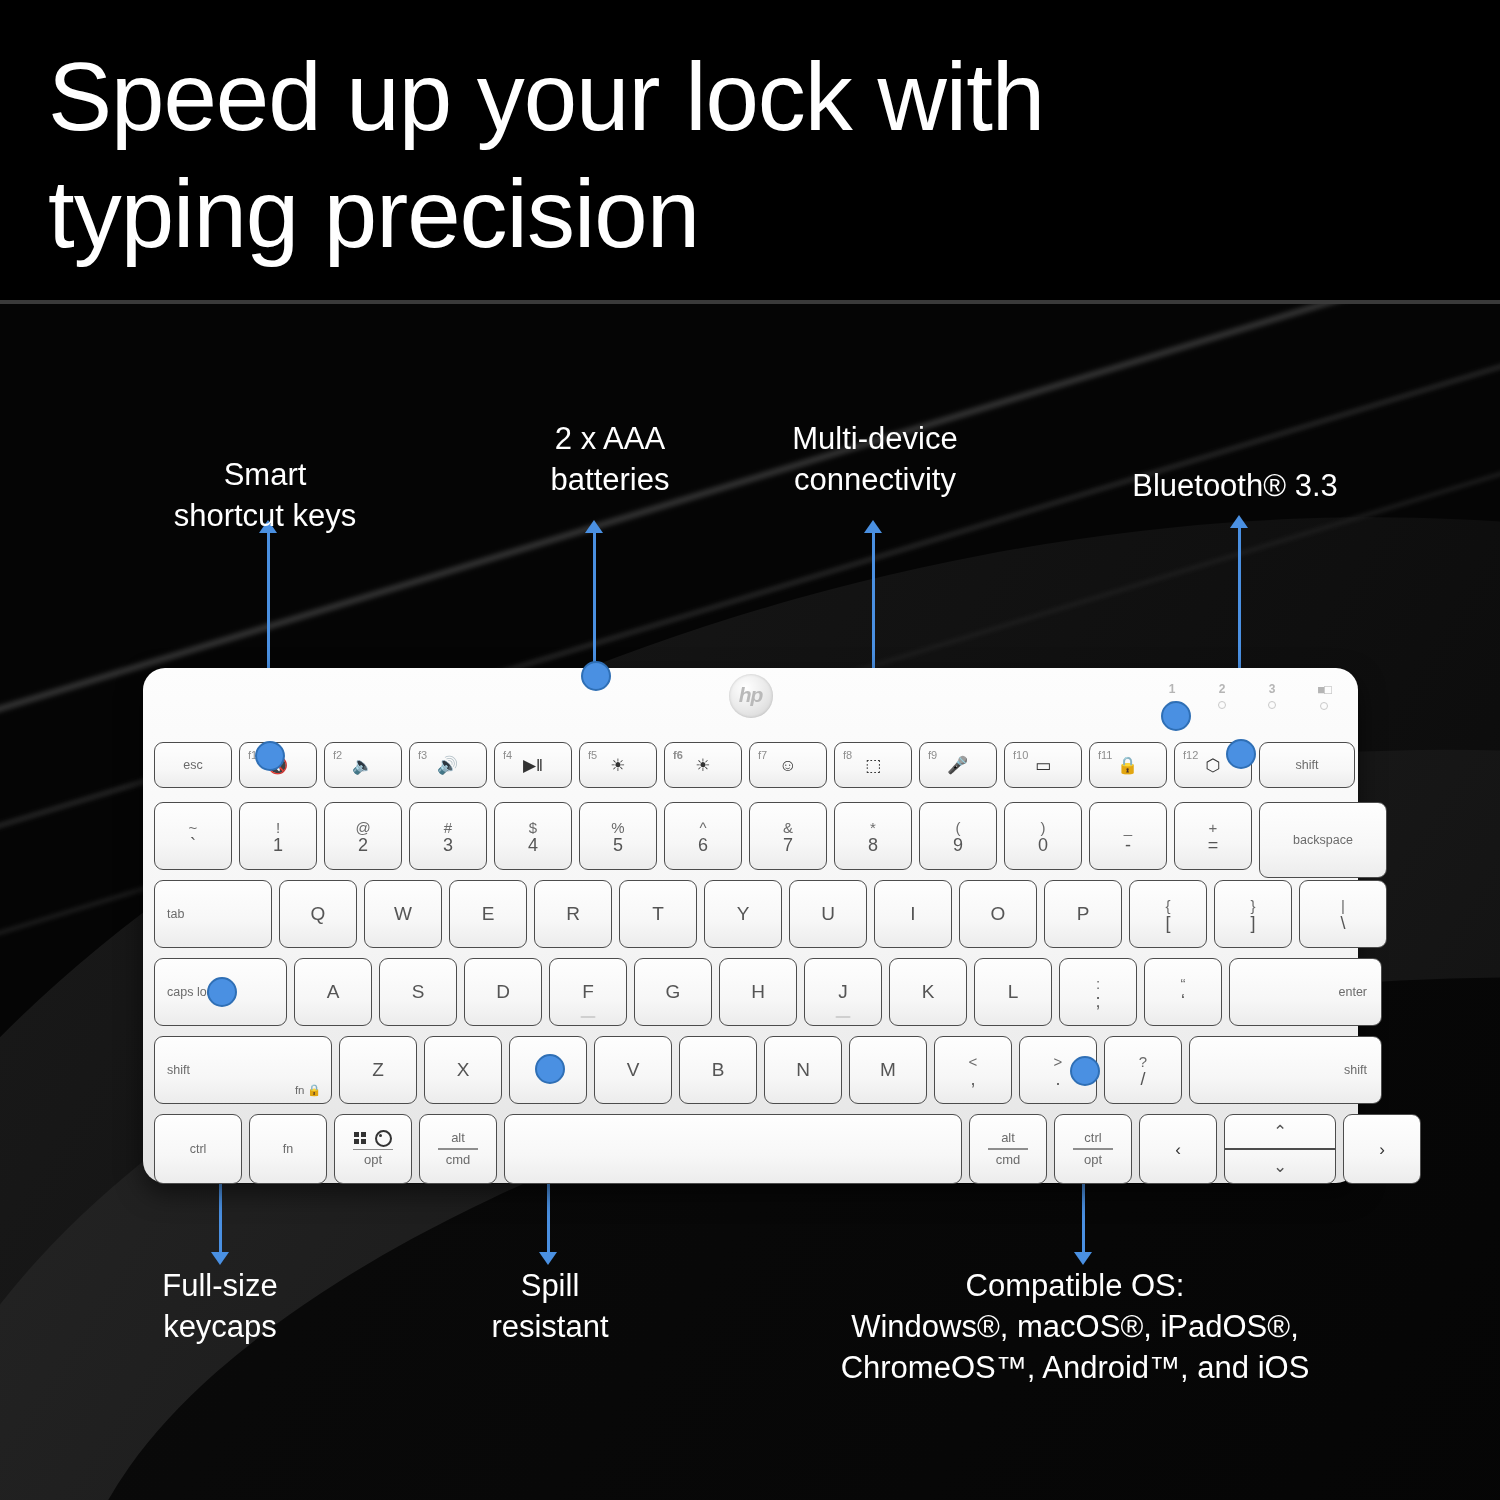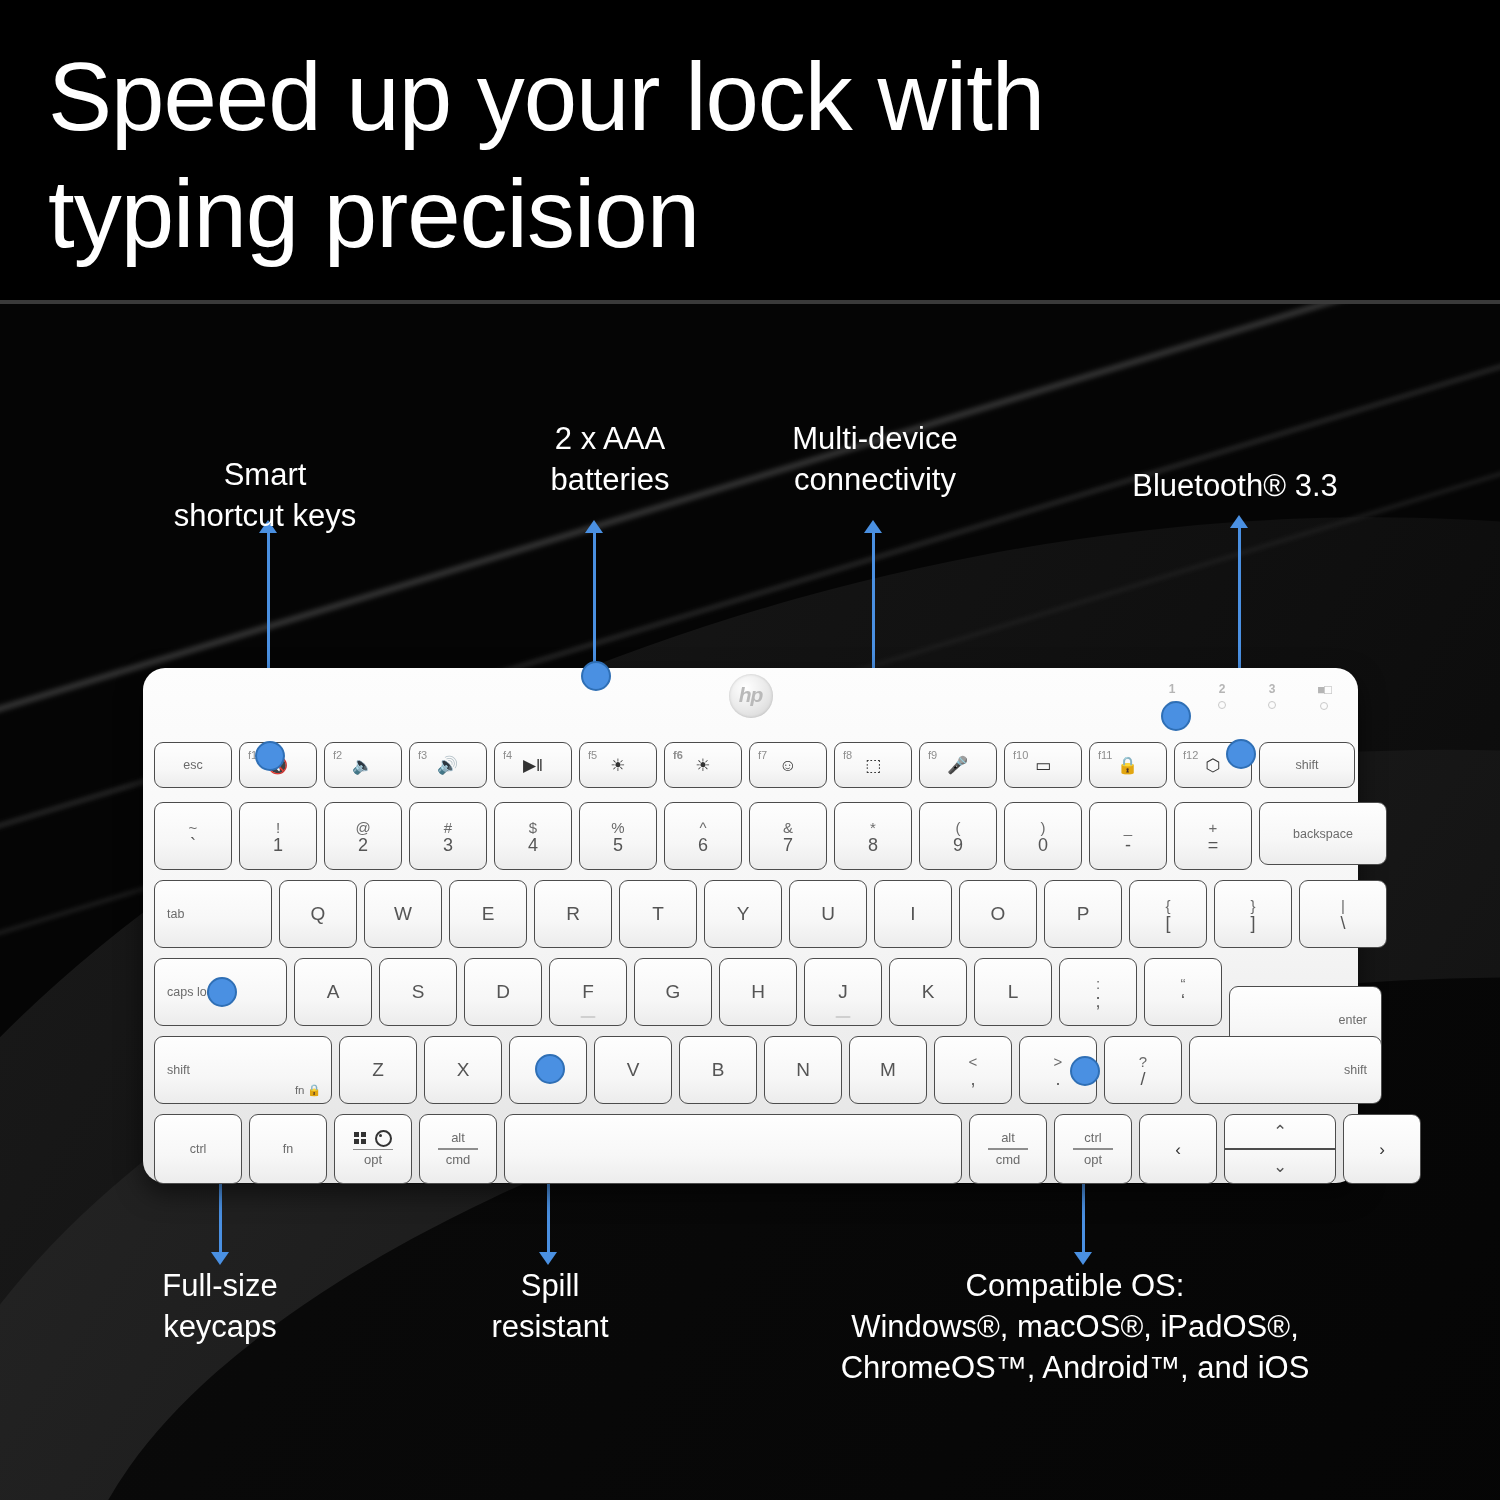--- a/index.html
+++ b/index.html
@@ -278,21 +278,21 @@
           <span class="l">0</span>
         </div>
         <div class="key dual" style="width: 78px; height: 68px;">
           <span class="u">_</span>
           <span class="l">-</span>
         </div>
         <div class="key dual" style="width: 78px; height: 68px;">
           <span class="u">+</span>
           <span class="l">=</span>
         </div>
-        <div class="key small" style="width: 128px; height: 63px;">backspace</div>
+        <div class="key small" style="width: 128px; height: 76px;">backspace</div>
       </div>
     <div class="row" id="row-qwerty" style="top:160px;">
         <div class="key small" style="width: 118px; height: 68px; justify-content: flex-start;">
           <span class="al">tab</span>
         </div>
         <div class="key" style="width: 78px; height: 68px;">
           <span>Q</span>
         </div>
         <div class="key" style="width: 78px; height: 68px;">
           <span>W</span>
@@ -368,21 +368,21 @@
           <span>L</span>
         </div>
         <div class="key dual" style="width: 78px; height: 68px;">
           <span class="u">:</span>
           <span class="l">;</span>
         </div>
         <div class="key dual" style="width: 78px; height: 68px;">
           <span class="u">“</span>
           <span class="l">‘</span>
         </div>
-        <div class="key small" style="width: 153px; height: 68px; justify-content: flex-end; margin-top: 28px;">
+        <div class="key small" style="width: 153px; height: 68px; justify-content: flex-end;">
           <span class="ar">enter</span>
         </div>
       </div>
     <div class="row" id="row-shift" style="top:316px;">
         <div class="key small" style="width: 178px; height: 68px; justify-content: flex-start;">
           <span class="al">shift</span>
           <span class="br">fn 🔒</span>
         </div>
         <div class="key" style="width: 78px; height: 68px;">
           <span>Z</span>

